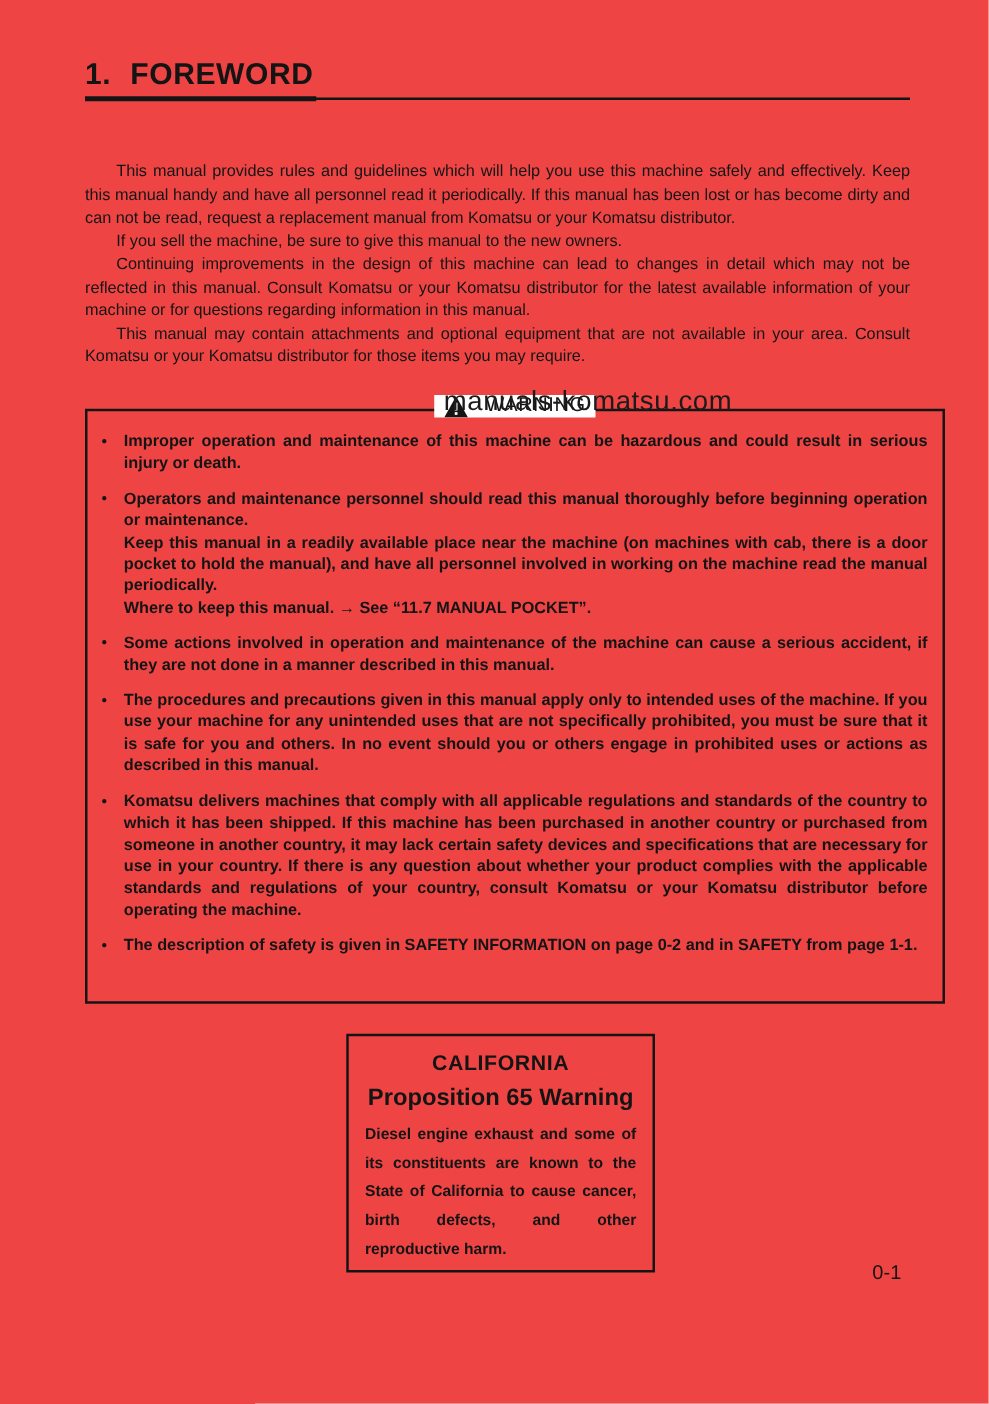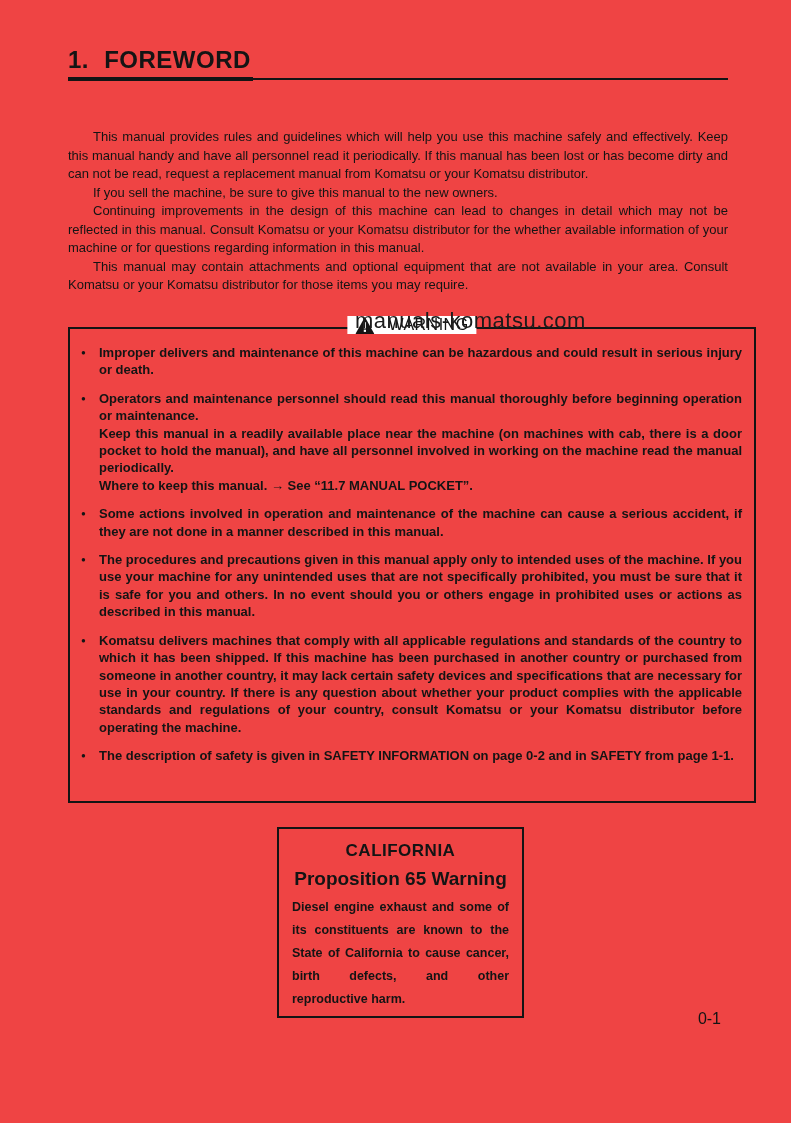--- a/index.html
+++ b/index.html
@@ -100,37 +100,37 @@
 
 <div class="page">
 
   <div class="title-row">
     <h1>1. FOREWORD</h1>
   </div>
 
   <div class="intro">
     <p>This manual provides rules and guidelines which will help you use this machine safely and effectively. Keep this manual handy and have all personnel read it periodically. If this manual has been lost or has become dirty and can not be read, request a replacement manual from Komatsu or your Komatsu distributor.</p>
     <p>If you sell the machine, be sure to give this manual to the new owners.</p>
-    <p>Continuing improvements in the design of this machine can lead to changes in detail which may not be reflected in this manual. Consult Komatsu or your Komatsu distributor for the whether available information of your machine or for questions regarding information in this manual.</p>
+    <p>Continuing improvements in the design of this machine can lead to changes in detail which may not be reflected in this manual. Consult Komatsu or your Komatsu distributor for the latest available information of your machine or for questions regarding information in this manual.</p>
     <p>This manual may contain attachments and optional equipment that are not available in your area. Consult Komatsu or your Komatsu distributor for those items you may require.</p>
   </div>
 
   <div class="warning-box">
     <div class="warning-label">
       <span>
         <svg width="19" height="17" viewBox="0 0 19 17" aria-hidden="true">
           <polygon points="9.5,0 19,17 0,17" fill="#141414"></polygon>
           <rect x="8.4" y="5.2" width="2.2" height="6.2" fill="#ffffff"></rect>
           <rect x="8.4" y="12.7" width="2.2" height="2.2" fill="#ffffff"></rect>
         </svg>
       </span>
       <span>WARNING</span>
     </div>
     <ul class="warning-list">
-      <li>Improper delivers and maintenance of this machine can be hazardous and could result in serious injury or death.</li>
+      <li>Improper operation and maintenance of this machine can be hazardous and could result in serious injury or death.</li>
       <li>Operators and maintenance personnel should read this manual thoroughly before beginning operation or maintenance.
 Keep this manual in a readily available place near the machine (on machines with cab, there is a door pocket to hold the manual), and have all personnel involved in working on the machine read the manual periodically.
 Where to keep this manual. → See “11.7 MANUAL POCKET”.</li>
       <li>Some actions involved in operation and maintenance of the machine can cause a serious accident, if they are not done in a manner described in this manual.</li>
       <li>The procedures and precautions given in this manual apply only to intended uses of the machine. If you use your machine for any unintended uses that are not specifically prohibited, you must be sure that it is safe for you and others. In no event should you or others engage in prohibited uses or actions as described in this manual.</li>
       <li>Komatsu delivers machines that comply with all applicable regulations and standards of the country to which it has been shipped. If this machine has been purchased in another country or purchased from someone in another country, it may lack certain safety devices and specifications that are necessary for use in your country. If there is any question about whether your product complies with the applicable standards and regulations of your country, consult Komatsu or your Komatsu distributor before operating the machine.</li>
       <li>The description of safety is given in SAFETY INFORMATION on page 0-2 and in SAFETY from page 1-1.</li>
     </ul>
   </div>
 

